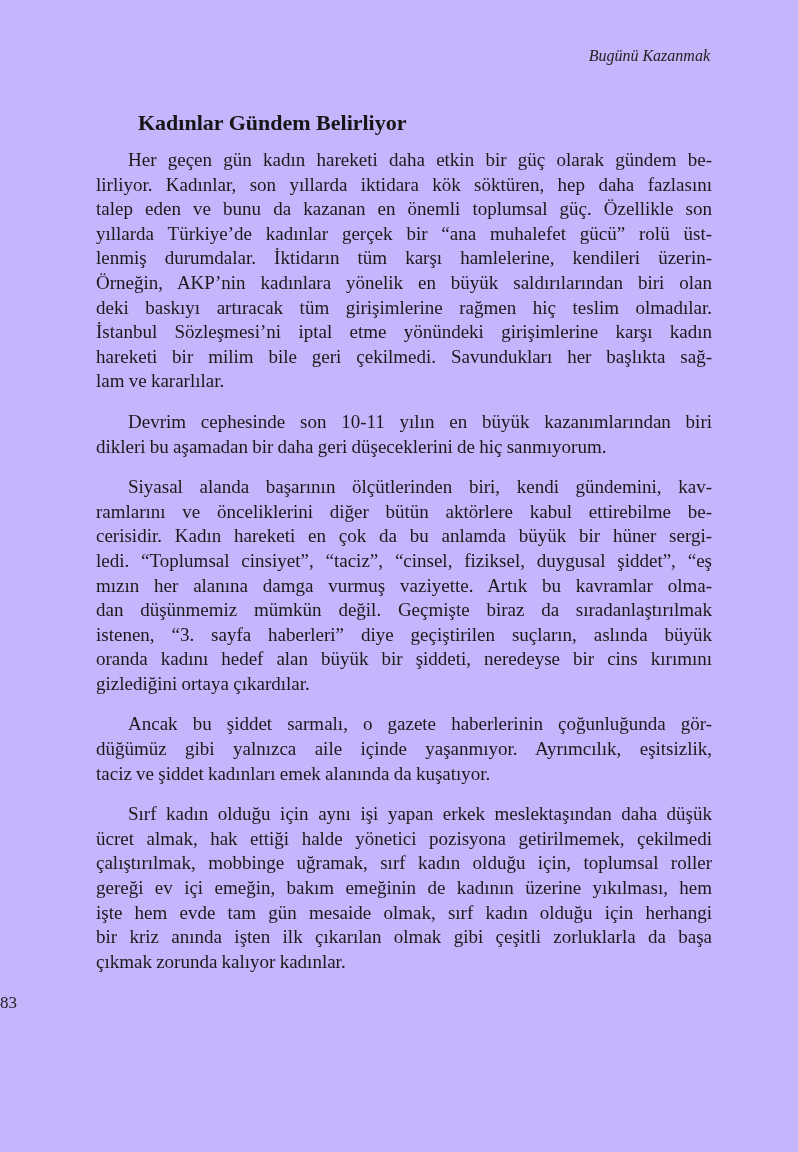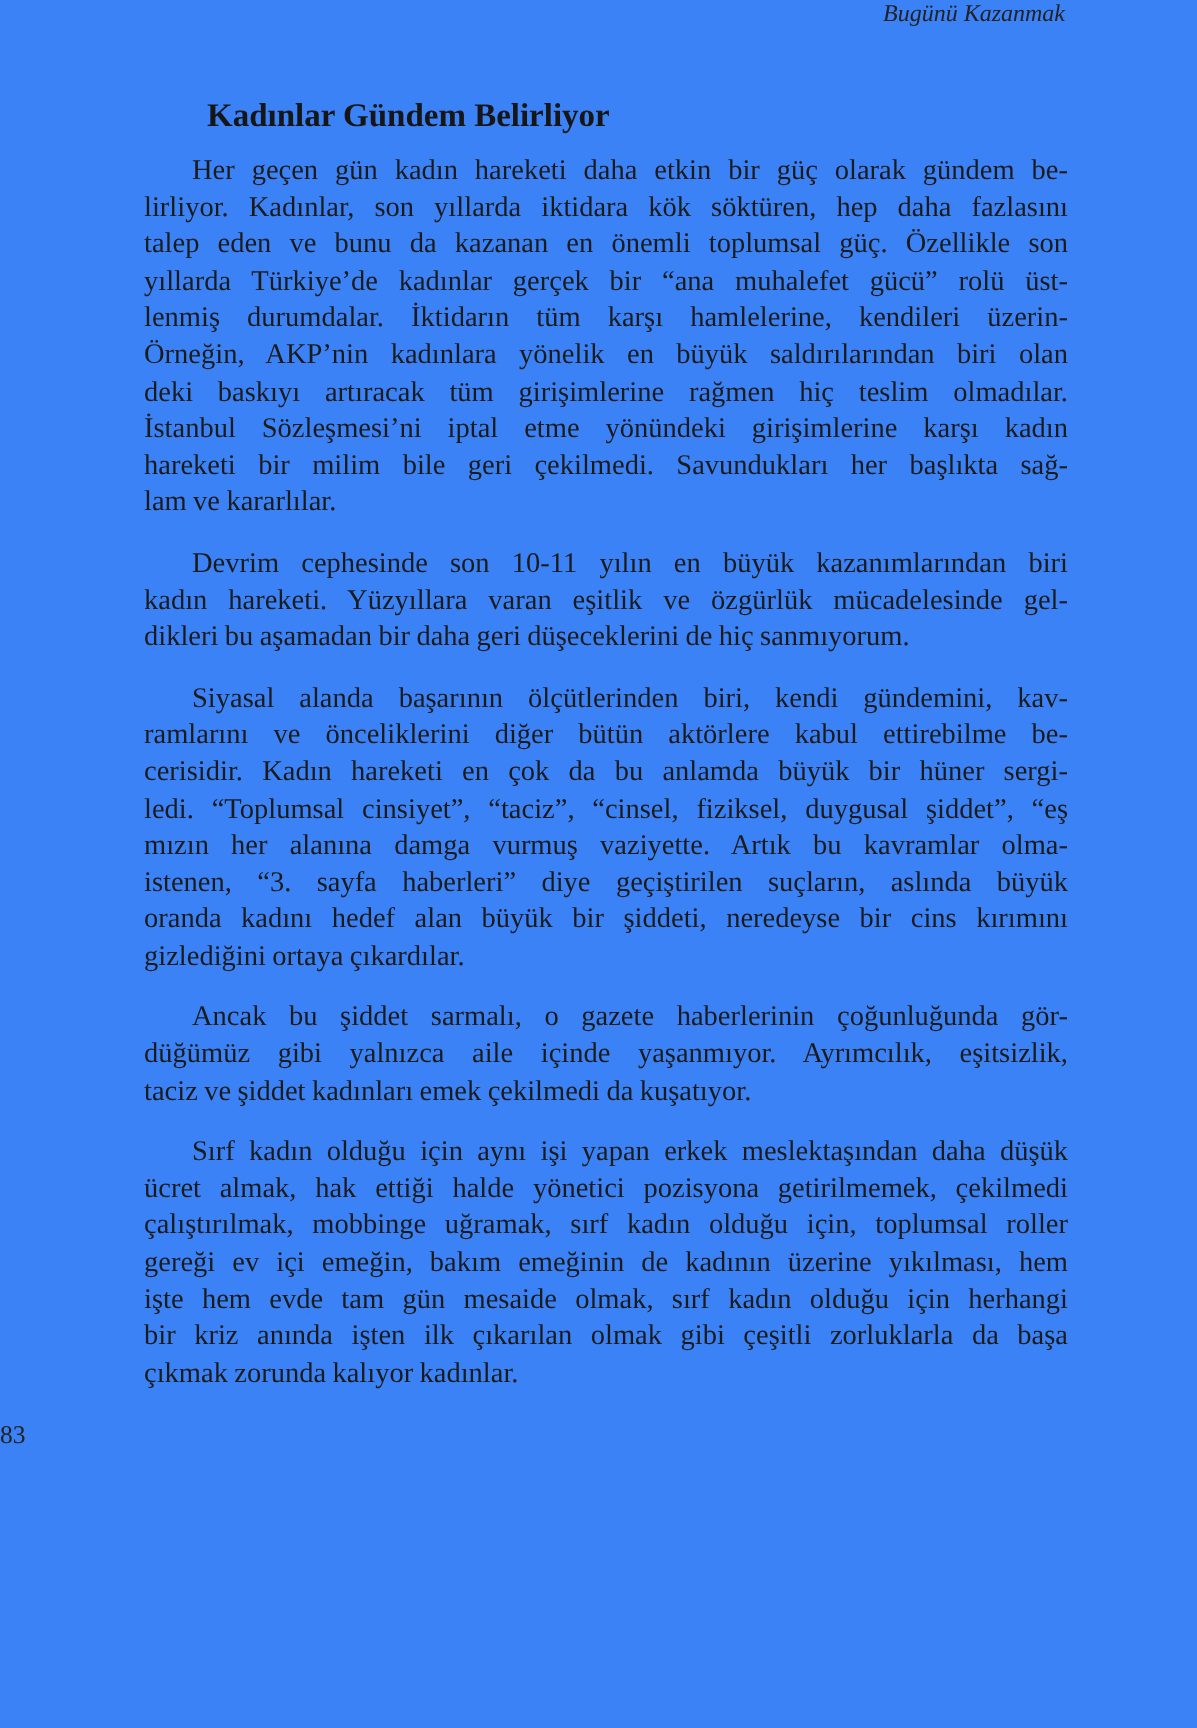--- a/index.html
+++ b/index.html
@@ -4,22 +4,23 @@
 <style>
   html, body {
     margin: 0;
     padding: 0;
     background: #ffffff;
   }
   .page {
     position: relative;
     width: 798px;
     height: 1152px;
-    background: #3b82f6;
+    background: #c4b5fd;
     box-sizing: border-box;
+    padding-top: 46px;
     font-family: "Liberation Serif", "DejaVu Serif", serif;
     color: #1b1b1b;
     overflow: hidden;
   }
   .running-head {
     margin: 0 88px 0 96px;
     text-align: right;
     font-style: italic;
     font-size: 16px;
     line-height: 20px;
@@ -78,37 +79,37 @@
         <div class="line">yıllarda Türkiye’de kadınlar gerçek bir “ana muhalefet gücü” rolü üst-</div>
         <div class="line">lenmiş durumdalar. İktidarın tüm karşı hamlelerine, kendileri üzerin-</div>
         <div class="line">Örneğin, AKP’nin kadınlara yönelik en büyük saldırılarından biri olan</div>
         <div class="line">deki baskıyı artıracak tüm girişimlerine rağmen hiç teslim olmadılar.</div>
         <div class="line">İstanbul Sözleşmesi’ni iptal etme yönündeki girişimlerine karşı kadın</div>
         <div class="line">hareketi bir milim bile geri çekilmedi. Savundukları her başlıkta sağ-</div>
         <div class="line last">lam ve kararlılar.</div>
       </div>
       <div class="para">
         <div class="line">Devrim cephesinde son 10-11 yılın en büyük kazanımlarından biri</div>
-        <div class="line">kadın hareketi. Yüzyıllara varan eşitlik ve özgürlük mücadelesinde gel-</div>
         <div class="line last">dikleri bu aşamadan bir daha geri düşeceklerini de hiç sanmıyorum.</div>
       </div>
       <div class="para">
         <div class="line">Siyasal alanda başarının ölçütlerinden biri, kendi gündemini, kav-</div>
         <div class="line">ramlarını ve önceliklerini diğer bütün aktörlere kabul ettirebilme be-</div>
         <div class="line">cerisidir. Kadın hareketi en çok da bu anlamda büyük bir hüner sergi-</div>
         <div class="line">ledi. “Toplumsal cinsiyet”, “taciz”, “cinsel, fiziksel, duygusal şiddet”, “eş</div>
         <div class="line">mızın her alanına damga vurmuş vaziyette. Artık bu kavramlar olma-</div>
+        <div class="line">dan düşünmemiz mümkün değil. Geçmişte biraz da sıradanlaştırılmak</div>
         <div class="line">istenen, “3. sayfa haberleri” diye geçiştirilen suçların, aslında büyük</div>
         <div class="line">oranda kadını hedef alan büyük bir şiddeti, neredeyse bir cins kırımını</div>
         <div class="line last">gizlediğini ortaya çıkardılar.</div>
       </div>
       <div class="para">
         <div class="line">Ancak bu şiddet sarmalı, o gazete haberlerinin çoğunluğunda gör-</div>
         <div class="line">düğümüz gibi yalnızca aile içinde yaşanmıyor. Ayrımcılık, eşitsizlik,</div>
-        <div class="line last">taciz ve şiddet kadınları emek çekilmedi da kuşatıyor.</div>
+        <div class="line last">taciz ve şiddet kadınları emek alanında da kuşatıyor.</div>
       </div>
       <div class="para">
         <div class="line">Sırf kadın olduğu için aynı işi yapan erkek meslektaşından daha düşük</div>
         <div class="line">ücret almak, hak ettiği halde yönetici pozisyona getirilmemek, çekilmedi</div>
         <div class="line">çalıştırılmak, mobbinge uğramak, sırf kadın olduğu için, toplumsal roller</div>
         <div class="line">gereği ev içi emeğin, bakım emeğinin de kadının üzerine yıkılması, hem</div>
         <div class="line">işte hem evde tam gün mesaide olmak, sırf kadın olduğu için herhangi</div>
         <div class="line">bir kriz anında işten ilk çıkarılan olmak gibi çeşitli zorluklarla da başa</div>
         <div class="line last">çıkmak zorunda kalıyor kadınlar.</div>
       </div>

